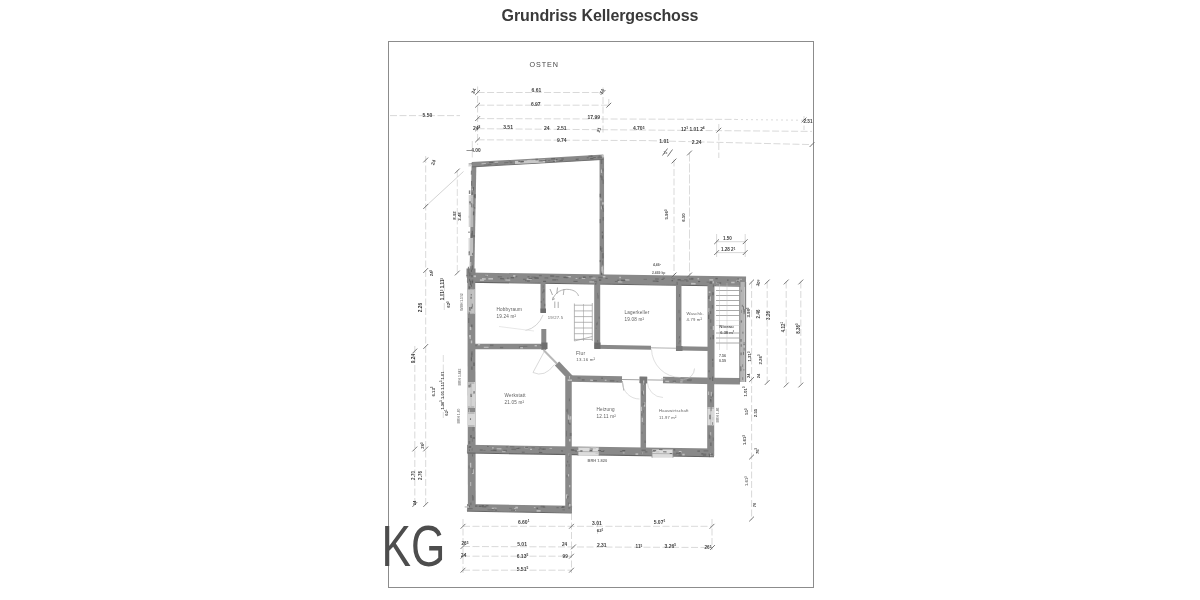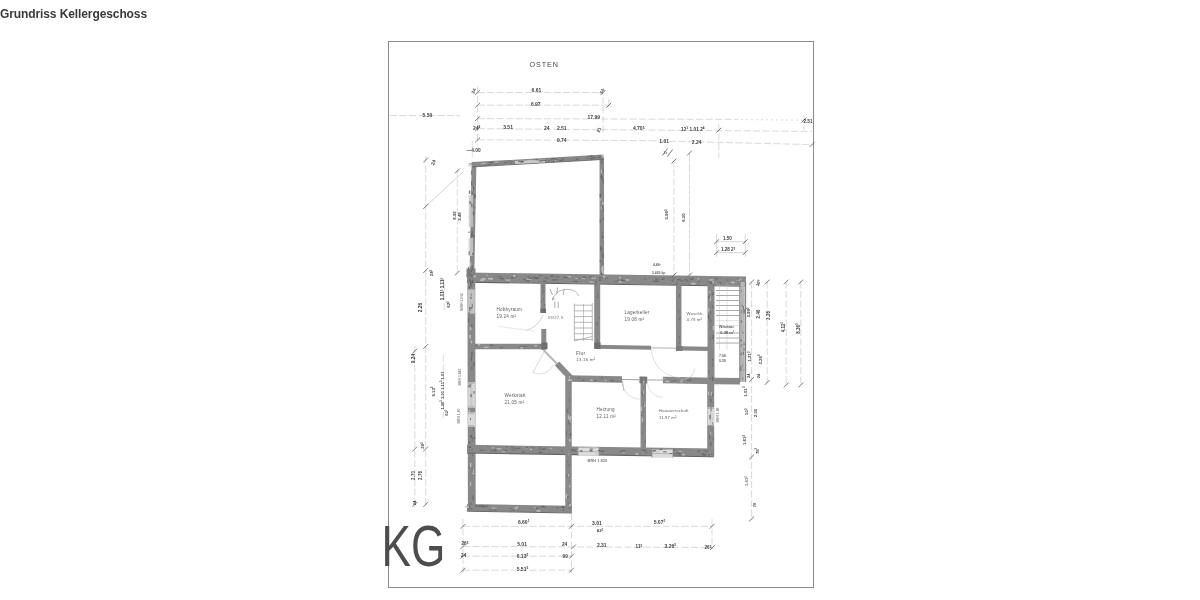--- a/index.html
+++ b/index.html
@@ -1,18 +1,18 @@
 <!DOCTYPE html>
 <html><head>
 <meta charset="utf-8">
 <style>
   html,body{margin:0;padding:0;background:#ffffff;width:1200px;height:600px;overflow:hidden;}
   body{font-family:"Liberation Sans", sans-serif;position:relative;}
-  #title{position:absolute;left:0;top:7px;width:1200px;
-         font-size:12px;font-weight:bold;color:#3a3a3a;letter-spacing:-0.1px;}
+  #title{position:absolute;left:0;top:7px;width:1200px;text-align:center;
+         font-size:16px;font-weight:bold;color:#3a3a3a;letter-spacing:-0.1px;}
   #frame{position:absolute;left:388px;top:41px;width:424px;height:545px;
          border:1.2px solid #8c8c8c;}
   svg{position:absolute;left:0;top:0;}
   text{font-family:"Liberation Sans", sans-serif;}
 </style>
 </head>
 <body>
 <div id="title">Grundriss Kellergeschoss</div>
 <div id="frame"></div>
 <svg width="1200" height="600" viewBox="0 0 1200 600">

